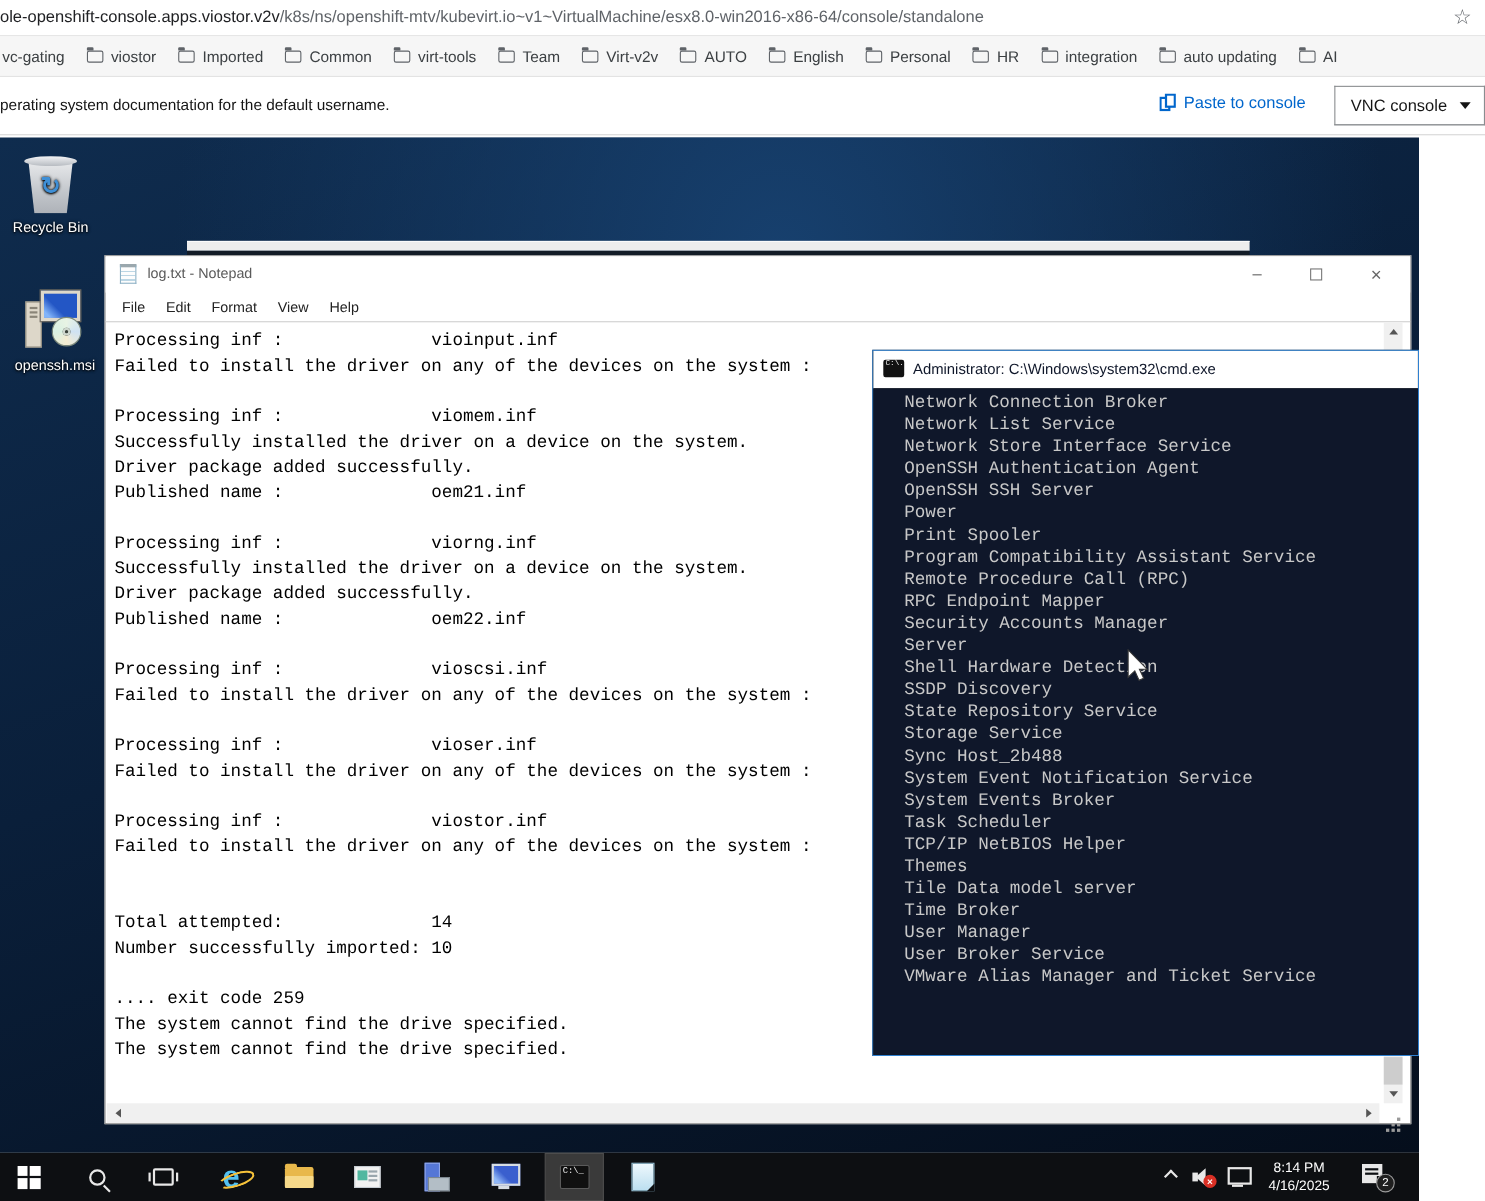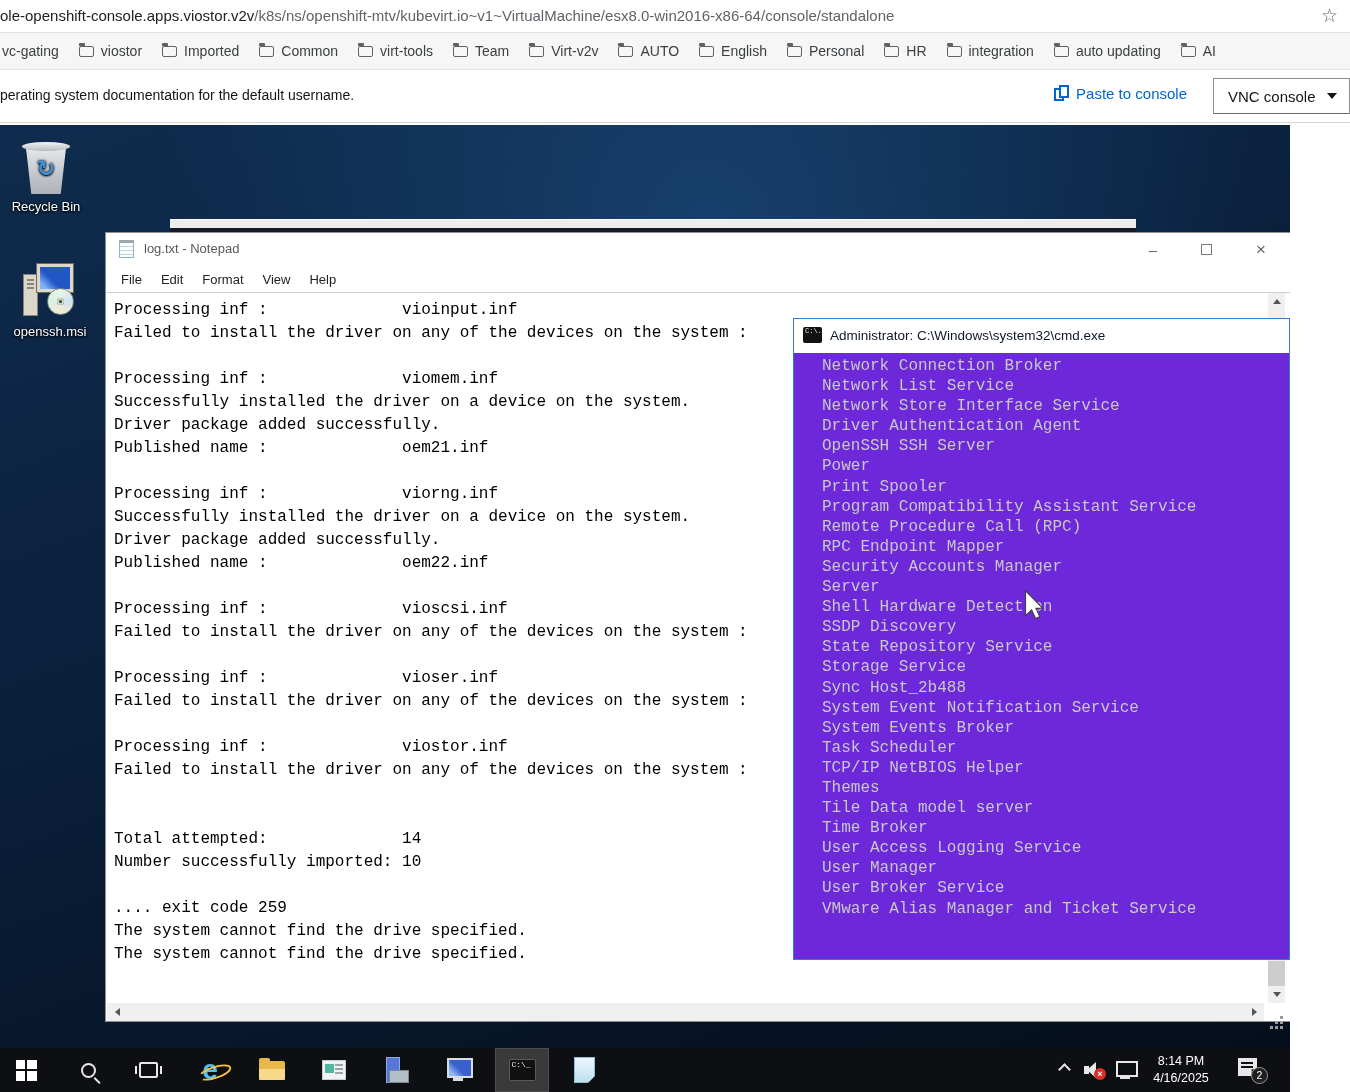--- a/index.html
+++ b/index.html
@@ -57,21 +57,21 @@
   .ssh-cd { position:absolute; left:28px; top:26px; width:27px; height:27px; border-radius:50%;
             background:conic-gradient(#e8f3e4,#cfe2f3,#f3ecd2,#d9f0e2,#e8f3e4); border:1px solid #7d8a7d; }
   .ssh-cd::after { content:""; position:absolute; left:9px; top:9px; width:7px; height:7px; border-radius:50%;
             background:#39413a; box-shadow:inset 0 0 0 2px #cdd6cd; }
 
   .strip-light { position:absolute; left:170px; top:94px; width:966px; height:9px; background:#ededed;
                  border-top:1px solid #fbfbfb; }
   .strip-dark  { position:absolute; left:170px; top:103px; width:966px; height:4px; background:#131c27; }
 
   
-  .notepad { position:absolute; left:105px; top:107px; width:1188px; height:790px; background:#fff;
+  .notepad { position:absolute; left:95px; top:107px; width:1188px; height:790px; background:#fff;
              border:1px solid #8f8f8f; }
   .np-title { position:relative; height:33px; background:#fff; }
   .np-icon { position:absolute; left:13px; top:7px; width:15px; height:18px;
              background:repeating-linear-gradient(180deg,#fdfdfd 0 3px,#bcd6e4 3px 4px);
              border:1px solid #8fb2c6; border-top:3px solid #9aa7ad; }
   .np-title-text { position:absolute; left:38px; top:8px; font-size:13px; color:#5a5a5a; }
   .np-controls { position:absolute; right:26px; top:0; height:33px; display:flex; align-items:center; gap:44px;
                  color:#666; }
   .np-min { font-size:15px; }
   .np-max { width:11px; height:11px; border:1px solid #777; display:inline-block; }
@@ -94,21 +94,21 @@
   .np-grip::before { content:""; position:absolute; right:2px; bottom:2px; width:3px; height:3px; background:#9a9a9a;
                      box-shadow:-5px 5px 0 #9a9a9a, 0 5px 0 #9a9a9a, -10px 10px 0 #9a9a9a, -5px 10px 0 #9a9a9a, 0 10px 0 #9a9a9a; }
 
   
   .cmd { position:absolute; left:793px; top:193px; width:497px; height:642px; background:#0c0c0c;
          border:1px solid #2f80d0; }
   .cmd-title { position:relative; height:34px; background:#fff; }
   .cmd-icon { position:absolute; left:9px; top:8px; width:19px; height:16px; background:#111; border-radius:2px;
               color:#eee; font-family:"Liberation Mono",monospace; font-size:7px; line-height:9px; padding-left:2px; }
   .cmd-title-text { position:absolute; left:36px; top:9px; font-size:13.5px; color:#0f172a; white-space:nowrap; }
-  .cmd-body { position:absolute; left:0; right:0; top:34px; bottom:0; background:#6d28d9; overflow:hidden;
+  .cmd-body { position:absolute; left:0; right:0; top:34px; bottom:0; background:#0f172a; overflow:hidden;
               padding:3px 0 0 28px; font-family:"Liberation Mono","DejaVu Sans Mono",monospace;
               font-size:16px; line-height:20.1px; color:#c8c8c8; }
   .svc-line { white-space:pre; }
 
   .mouse-cursor { position:absolute; left:1023px; top:465px; }
 
   
   .taskbar { position:absolute; left:0; top:1048px; width:1290px; height:44px; background:#0d0f12; }
   .tb { position:absolute; top:0; width:46px; height:44px; display:flex; align-items:center; justify-content:center; cursor:pointer; }
   .tb.active { background:#3a3a3a; box-shadow:inset 0 0 0 1px #4d4d4d; }
@@ -342,42 +342,41 @@
 
     <div class="cmd">
       <div class="cmd-title">
         <div class="cmd-icon">C:\.</div>
         <div class="cmd-title-text">Administrator: C:\Windows\system32\cmd.exe</div>
       </div>
       <div class="cmd-body">
           <div class="svc-line">Network Connection Broker</div>
           <div class="svc-line">Network List Service</div>
           <div class="svc-line">Network Store Interface Service</div>
-          <div class="svc-line">Driver Authentication Agent</div>
+          <div class="svc-line">OpenSSH Authentication Agent</div>
           <div class="svc-line">OpenSSH SSH Server</div>
           <div class="svc-line">Power</div>
           <div class="svc-line">Print Spooler</div>
           <div class="svc-line">Program Compatibility Assistant Service</div>
           <div class="svc-line">Remote Procedure Call (RPC)</div>
           <div class="svc-line">RPC Endpoint Mapper</div>
           <div class="svc-line">Security Accounts Manager</div>
           <div class="svc-line">Server</div>
           <div class="svc-line">Shell Hardware Detection</div>
           <div class="svc-line">SSDP Discovery</div>
           <div class="svc-line">State Repository Service</div>
           <div class="svc-line">Storage Service</div>
           <div class="svc-line">Sync Host_2b488</div>
           <div class="svc-line">System Event Notification Service</div>
           <div class="svc-line">System Events Broker</div>
           <div class="svc-line">Task Scheduler</div>
           <div class="svc-line">TCP/IP NetBIOS Helper</div>
           <div class="svc-line">Themes</div>
           <div class="svc-line">Tile Data model server</div>
           <div class="svc-line">Time Broker</div>
-          <div class="svc-line">User Access Logging Service</div>
           <div class="svc-line">User Manager</div>
           <div class="svc-line">User Broker Service</div>
           <div class="svc-line">VMware Alias Manager and Ticket Service</div>
         </div>
     </div>
 
     <div class="mouse-cursor">
       <svg width="22" height="32" viewBox="0 0 12 19">
           <path d="M1 0.5 L1 15.2 L4.6 11.8 L6.9 16.9 L9.4 15.8 L7.1 10.9 L11.2 10.9 Z" fill="#ffffff" stroke="#3a3a3a" stroke-width="0.6"></path>
         </svg>

